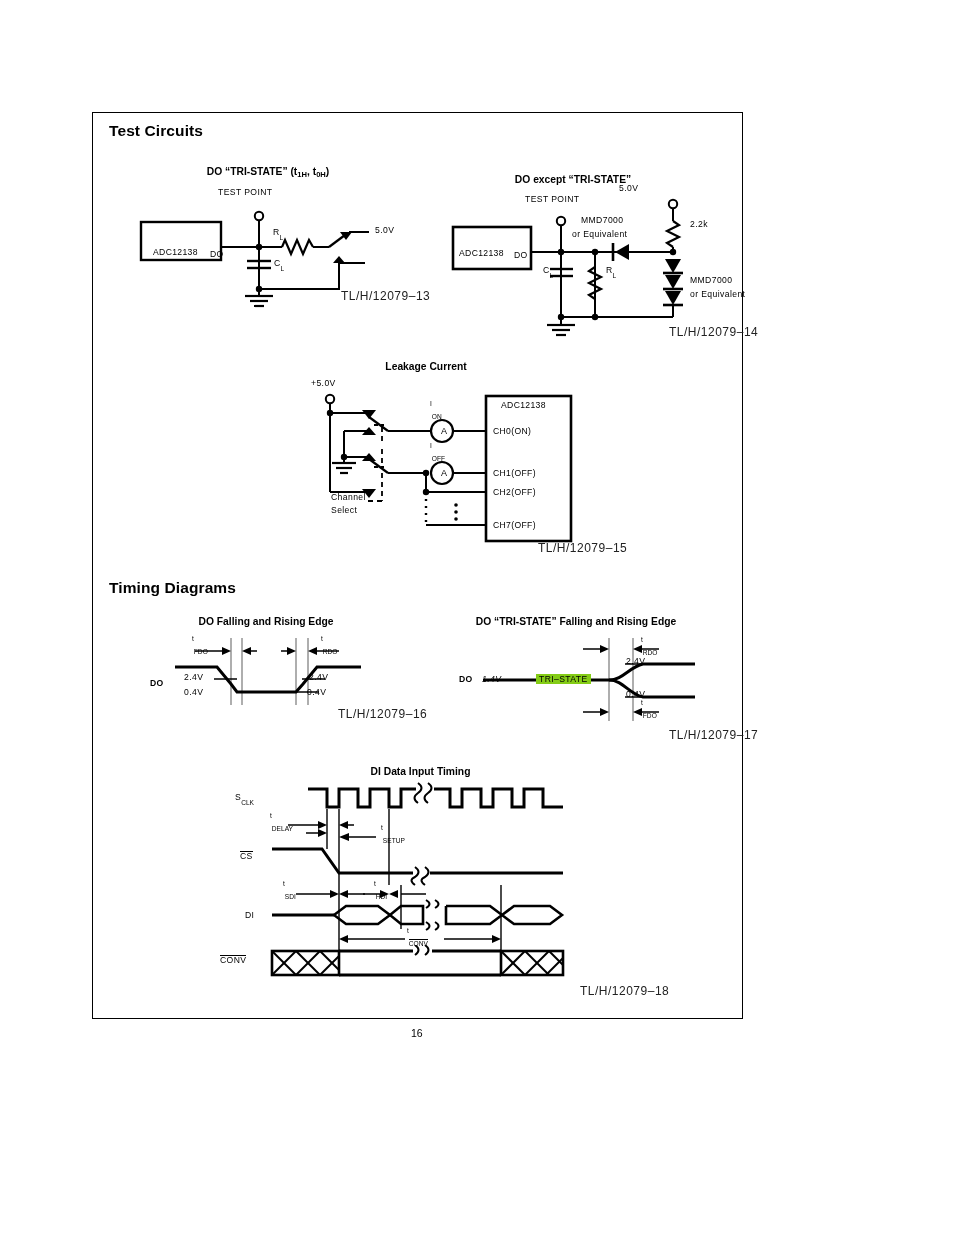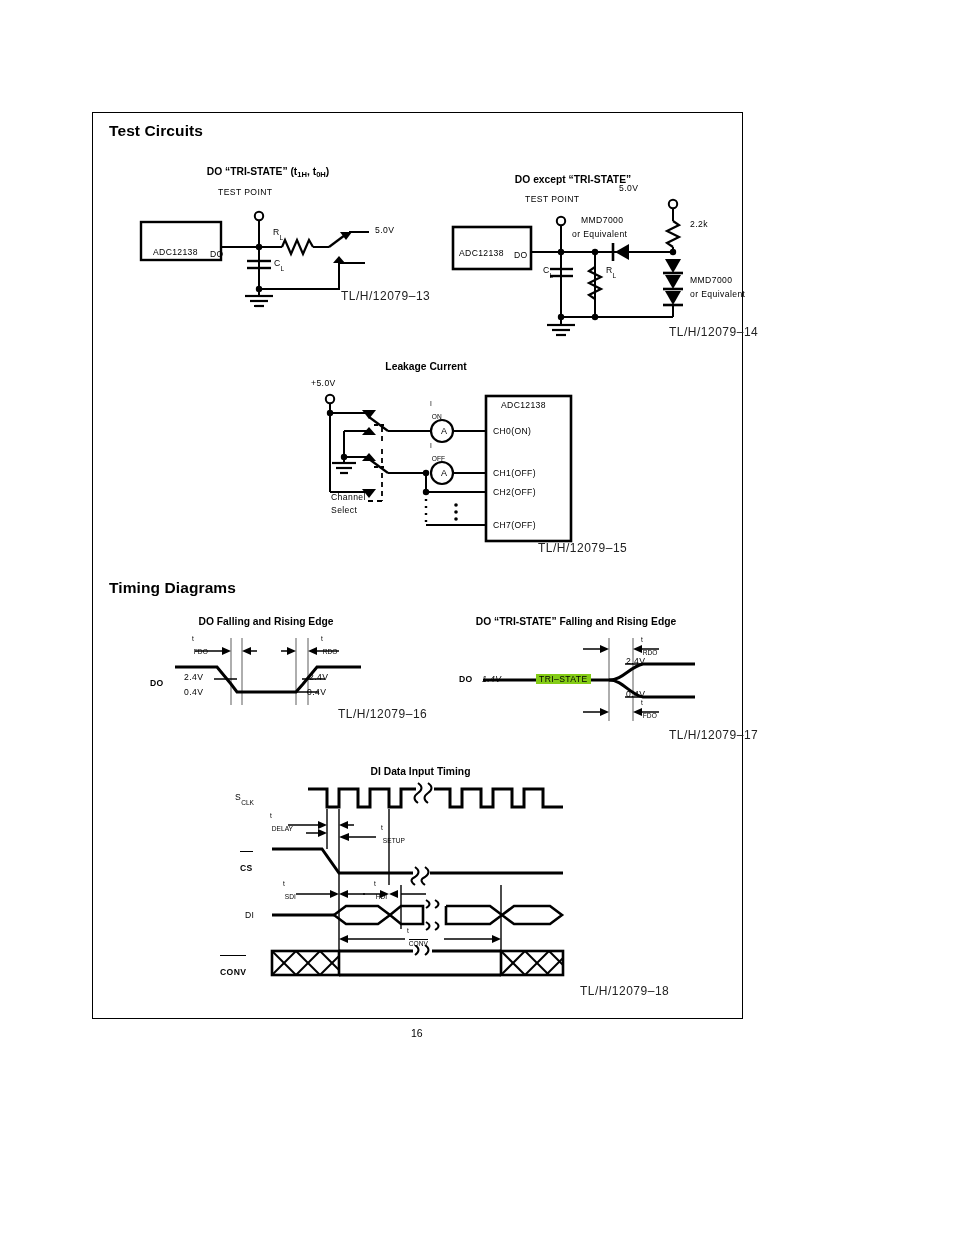--- a/index.html
+++ b/index.html
@@ -7,21 +7,21 @@
   .page{position:absolute;left:0;top:0;width:954px;height:1235px;}
   .frame{position:absolute;left:92px;top:112px;width:651px;height:907px;border:1.6px solid #000;box-sizing:border-box;background:#fff;}
   .sect-title{position:absolute;font-weight:bold;font-size:15.5px;letter-spacing:.1px;color:#000;}
   .fig-title{position:absolute;font-weight:bold;font-size:10.3px;text-align:center;color:#000;white-space:nowrap;}
   .fig-title sub{font-size:7.6px;vertical-align:baseline;position:relative;top:2px;}
   .mono{font-family:"Liberation Sans",sans-serif;font-size:8.6px;letter-spacing:.35px;color:#000;white-space:nowrap;}
   .tl{position:absolute;font-size:12px;letter-spacing:.5px;color:#222;white-space:nowrap;}
   .lbl{position:absolute;white-space:nowrap;font-size:8.6px;letter-spacing:.4px;color:#000;}
   .lbl sub{font-size:6.6px;position:relative;top:2px;letter-spacing:0;}
   .lbl sup{font-size:6.6px;position:relative;top:-4px;letter-spacing:0;}
-  .ovr{position:absolute;white-space:nowrap;font-size:8.6px;letter-spacing:.4px;border-top:1.2px solid #000;padding-top:12px;line-height:1.05;font-weight:bold;}
+  .ovr{position:absolute;white-space:nowrap;font-size:8.6px;letter-spacing:.4px;border-top:1.2px solid #000;padding-top:0px;line-height:1.05;}
   .pgnum{position:absolute;font-size:10.5px;color:#000;}
   svg{display:block;overflow:visible;}
   .wire{stroke:#000;fill:none;}
 </style>
 </head>
 <body>
 
 <div class="page">
 
   <div class="frame">

